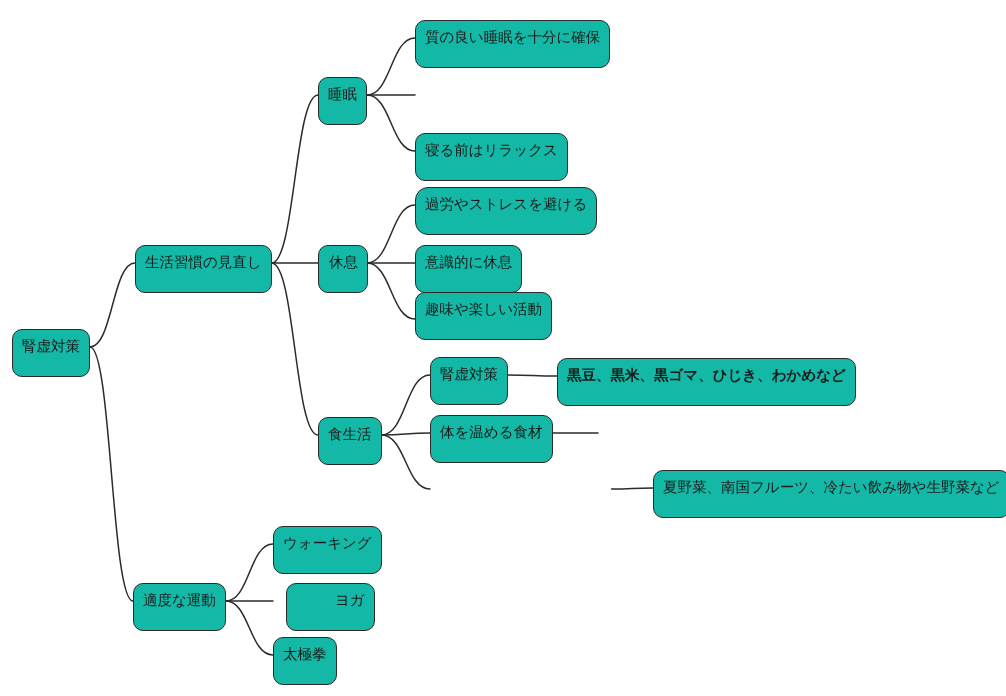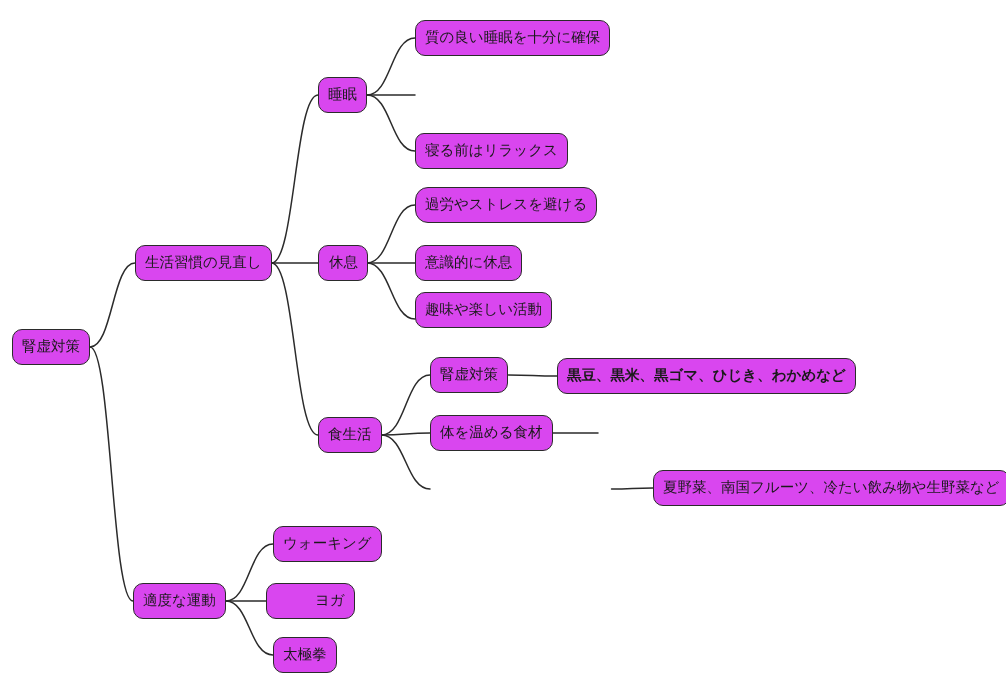--- a/index.html
+++ b/index.html
@@ -26,29 +26,29 @@
   #links path {
     fill: none;
     stroke: #2b2b2b;
     stroke-width: 1.5;
     stroke-linecap: round;
   }
   .node {
     position: absolute;
     z-index: 2;
     box-sizing: border-box;
-    background: #d946ef;
+    background: #14b8a6;
     border: 1.7px solid #2b2b2b;
     border-radius: 10px;
     padding: 6px 9px;
     font-size: 14.5px;
     line-height: 20px;
     color: #1a1a1a;
     white-space: nowrap;
-    height: 36px;
+    height: 48px;
   }
 </style>
 </head>
 <body>
 
 <div id="stage">
 
   <svg id="links" xmlns="http://www.w3.org/2000/svg" viewBox="0 0 1006 696">
       <path d="M 90 347 C 112.5 347, 112.5 263, 135 263"></path>
       <path d="M 90 347 C 111.5 347, 111.5 601, 133 601"></path>
@@ -80,37 +80,37 @@
 
   <div class="node" id="n-sleep" style="left:318px; top:77px;">睡眠</div>
 
   <div class="node" id="n-rest" style="left:318px; top:245px;padding-left:10px;">休息</div>
 
   <div class="node" id="n-diet" style="left:318px; top:417px;">食生活</div>
 
   <div class="node" id="n-sleep1" style="left:415px; top:20px;">質の良い睡眠を十分に確保</div>
 
 
-  <div class="node" id="n-sleep3" style="left:415px; top:133px;border-radius:9px;">寝る前はリラックス</div>
+  <div class="node" id="n-sleep3" style="left:415px; top:133px;">寝る前はリラックス</div>
 
   <div class="node" id="n-rest1" style="left:415px; top:187px;border-radius:13px;">過労やストレスを避ける</div>
 
   <div class="node" id="n-rest2" style="left:415px; top:245px;">意識的に休息</div>
 
   <div class="node" id="n-rest3" style="left:415px; top:292px;">趣味や楽しい活動</div>
 
   <div class="node" id="n-diet1" style="left:430px; top:357px;">腎虚対策</div>
 
   <div class="node" id="n-diet2" style="left:430px; top:415px;">体を温める食材</div>
 
 
   <div class="node" id="n-diet1x" style="left:557px; top:358px;font-weight:bold;">黒豆、黒米、黒ゴマ、ひじき、わかめなど</div>
 
 
   <div class="node" id="n-diet3x" style="left:653px; top:470px;">夏野菜、南国フルーツ、冷たい飲み物や生野菜など</div>
 
   <div class="node" id="n-ex1" style="left:273px; top:526px;">ウォーキング</div>
 
-  <div class="node" id="n-ex2" style="left:266px; top:583px;padding-left:48px;">ヨガ</div>
+  <div class="node" id="n-ex2" style="left:286px; top:583px;padding-left:48px;">ヨガ</div>
 
   <div class="node" id="n-ex3" style="left:273px; top:637px;">太極拳</div>
 
 </div>
 
 </body></html>

